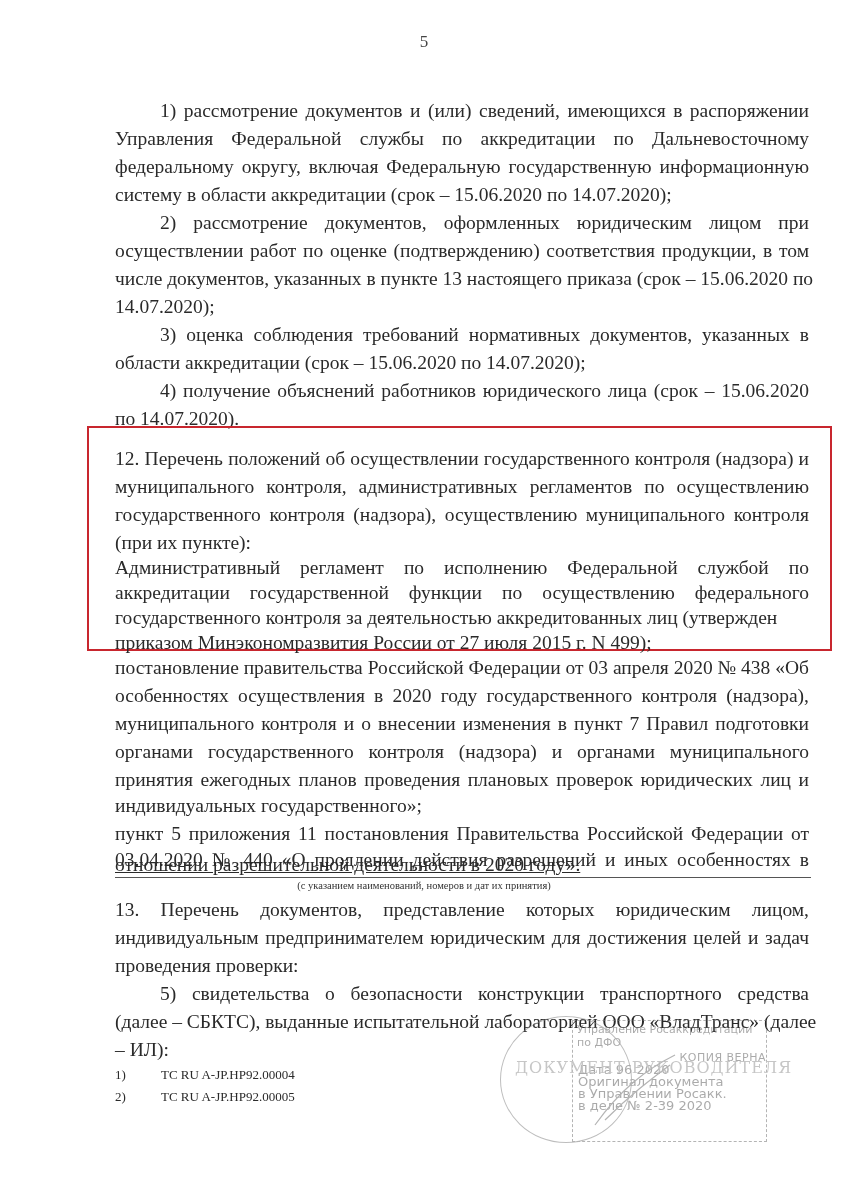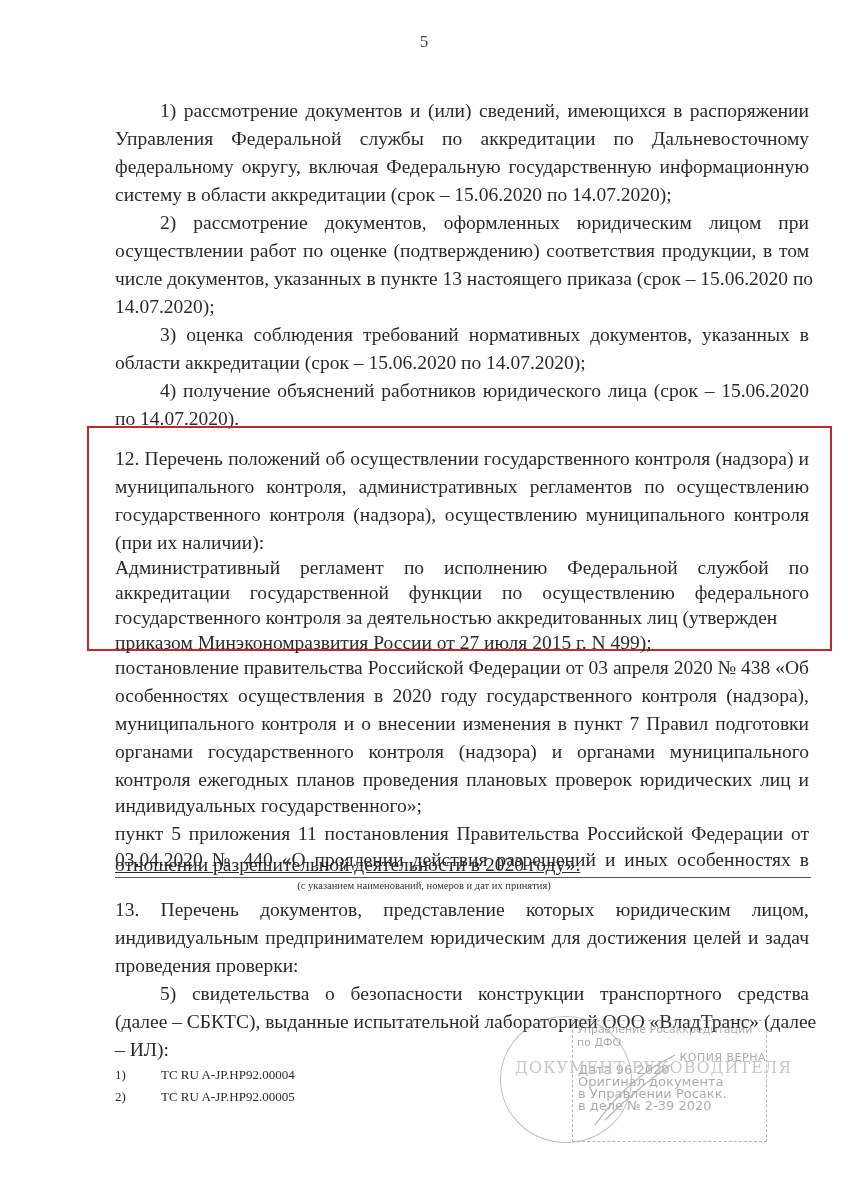--- a/index.html
+++ b/index.html
@@ -83,33 +83,33 @@
 <div>
   <div class="line indent" style="top:379px">4) получение объяснений работников юридического лица (срок – 15.06.2020</div>
   <div class="line last" style="top:407px">по 14.07.2020).</div>
 </div>
 
 <div class="red-box"></div>
 <div>
   <div class="line" style="top:447px">12. Перечень положений об осуществлении государственного контроля (надзора) и</div>
   <div class="line" style="top:475px">муниципального контроля, административных регламентов по осуществлению</div>
   <div class="line" style="top:503px">государственного контроля (надзора), осуществлению муниципального контроля</div>
-  <div class="line last" style="top:531px">(при их наличии):</div>
+  <div class="line last" style="top:531px">(при их пункте):</div>
   <div class="line" style="top:556px">Административный регламент по исполнению Федеральной службой по</div>
   <div class="line" style="top:581px">аккредитации государственной функции по осуществлению федерального</div>
   <div class="line last" style="top:606px">государственного контроля за деятельностью аккредитованных лиц (утвержден</div>
   <div class="line last" style="top:631px">приказом Минэкономразвития России от 27 июля 2015 г. N 499);</div>
 </div>
 
 <div>
   <div class="line" style="top:656px">постановление правительства Российской Федерации от 03 апреля 2020 № 438 «Об</div>
   <div class="line" style="top:684px">особенностях осуществления в 2020 году государственного контроля (надзора),</div>
   <div class="line" style="top:712px">муниципального контроля и о внесении изменения в пункт 7 Правил подготовки</div>
   <div class="line" style="top:740px">органами государственного контроля (надзора) и органами муниципального</div>
-  <div class="line" style="top:768px">контроля ежегодных планов проведения плановых проверок юридических лиц и</div>
+  <div class="line" style="top:768px">принятия ежегодных планов проведения плановых проверок юридических лиц и</div>
   <div class="line last" style="top:794px">индивидуальных государственного»;</div>
   <div class="line" style="top:822px">пункт 5 приложения 11 постановления Правительства Российской Федерации от</div>
   <div class="line" style="top:848px">03.04.2020 № 440 «О продлении действия разрешений и иных особенностях в</div>
 
   <div class="line last" style="top: 853px; text-decoration: underline;">отношении разрешительной деятельности в 2020 году».</div>
 </div>
 <div class="underline-rule"></div>
 <div class="caption">(с указанием наименований, номеров и дат их принятия)</div>
 
 <div>

